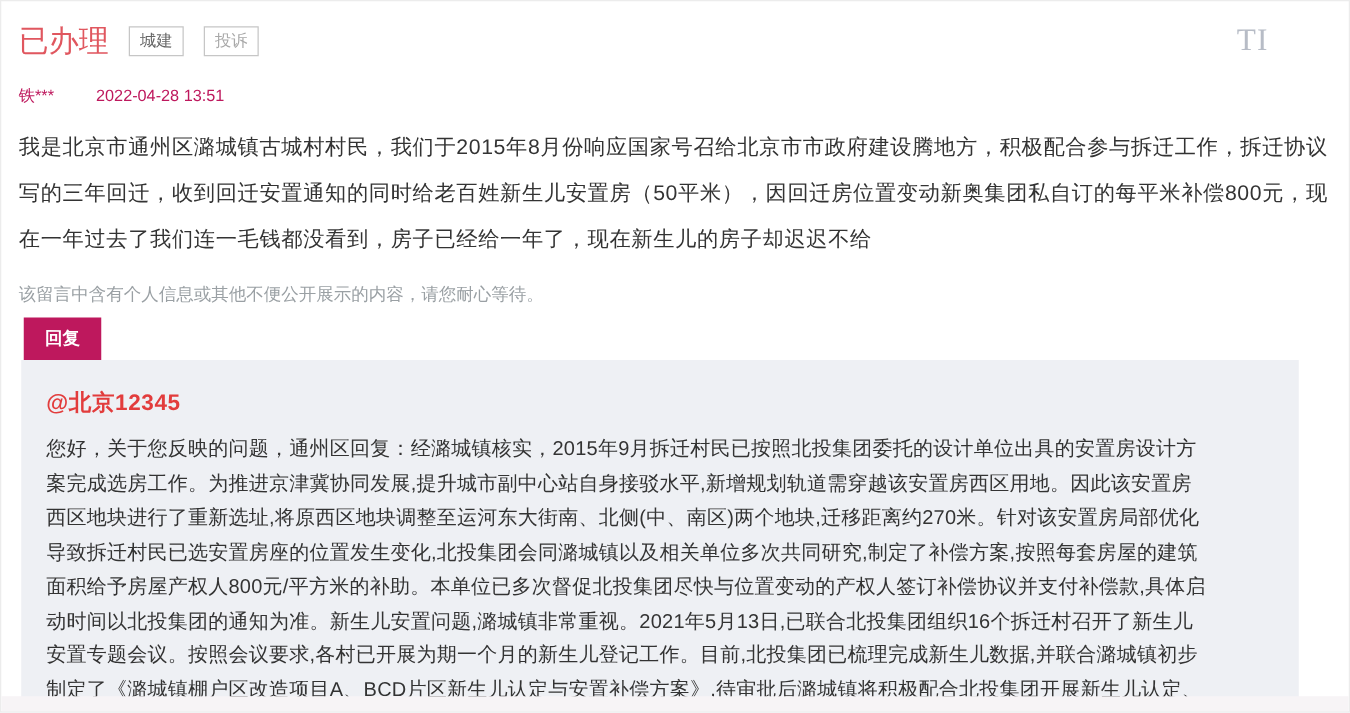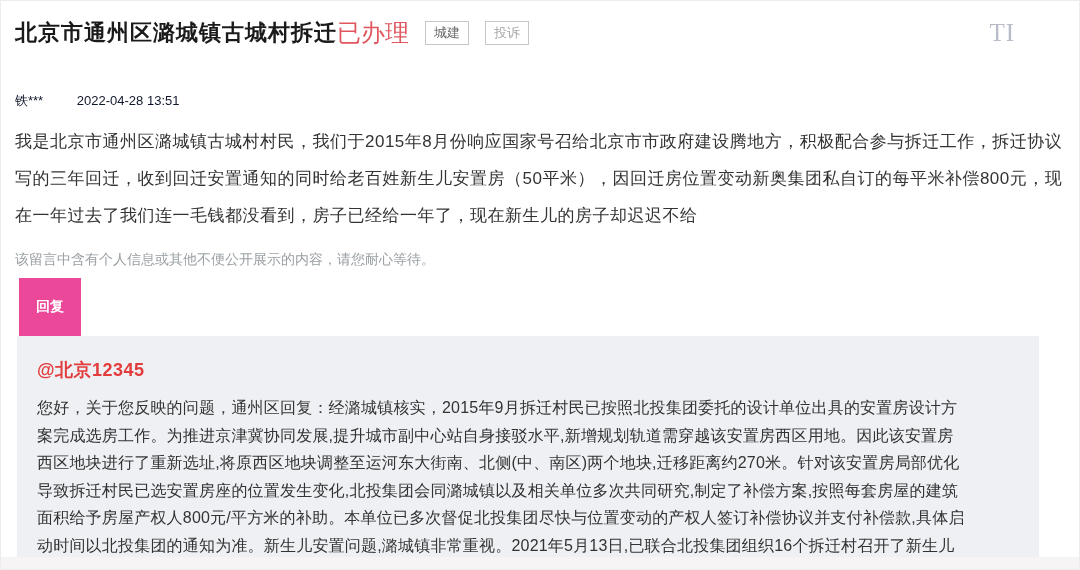--- a/index.html
+++ b/index.html
@@ -42,47 +42,47 @@
     margin-left:auto;
     margin-right:48px;
     color:#b7bcc6;
     font-family:"Liberation Serif","DejaVu Serif",serif;
     font-size:25px;
     letter-spacing:1px;
     user-select:none;
   }
   .meta {
     padding:0 14px;
-    margin-top:43px;
+    margin-top:19px;
     font-size:13px;
-    color:#0f172a;
+    color:#be185d;
   }
   .meta .author { margin-right:30px; }
   .body-text {
     padding:0 12px 0 14px;
     margin-top:13px;
     font-size:17px;
     line-height:37px;
     color:#333;
     letter-spacing:0.5px;
   }
   .note {
     padding:0 14px;
     margin-top:17px;
     font-size:14px;
     color:#9aa0a4;
   }
   .reply-btn {
     display:inline-block;
     margin:9px 0 0 18px;
-    background:#ec4899;
+    background:#be185d;
     color:#fff;
     font-size:14px;
     font-weight:bold;
-    padding:20px 17px;
+    padding:8px 17px;
     cursor:pointer;
     border:none;
   }
   .reply-panel {
     margin:0 40px 0 16px;
     background:#eef0f4;
     padding:16px 24px 8px 20px;
     height:306px;
   }
   .reply-to {
@@ -105,21 +105,20 @@
     height:12px;
     background:#f7f4f6;
   }
 </style>
 </head>
 <body>
 
 
 
 <div class="header">
-  <span class="title">北京市通州区潞城镇古城村拆迁</span>
   <span class="status">已办理</span>
   <span class="tag tag-strong">城建</span>
   <span class="tag tag-weak">投诉</span>
   <span class="watermark">TI</span>
 </div>
 
 <div class="meta">
   <span class="author">铁***</span>
   <span class="time">2022-04-28 13:51</span>
 </div>

